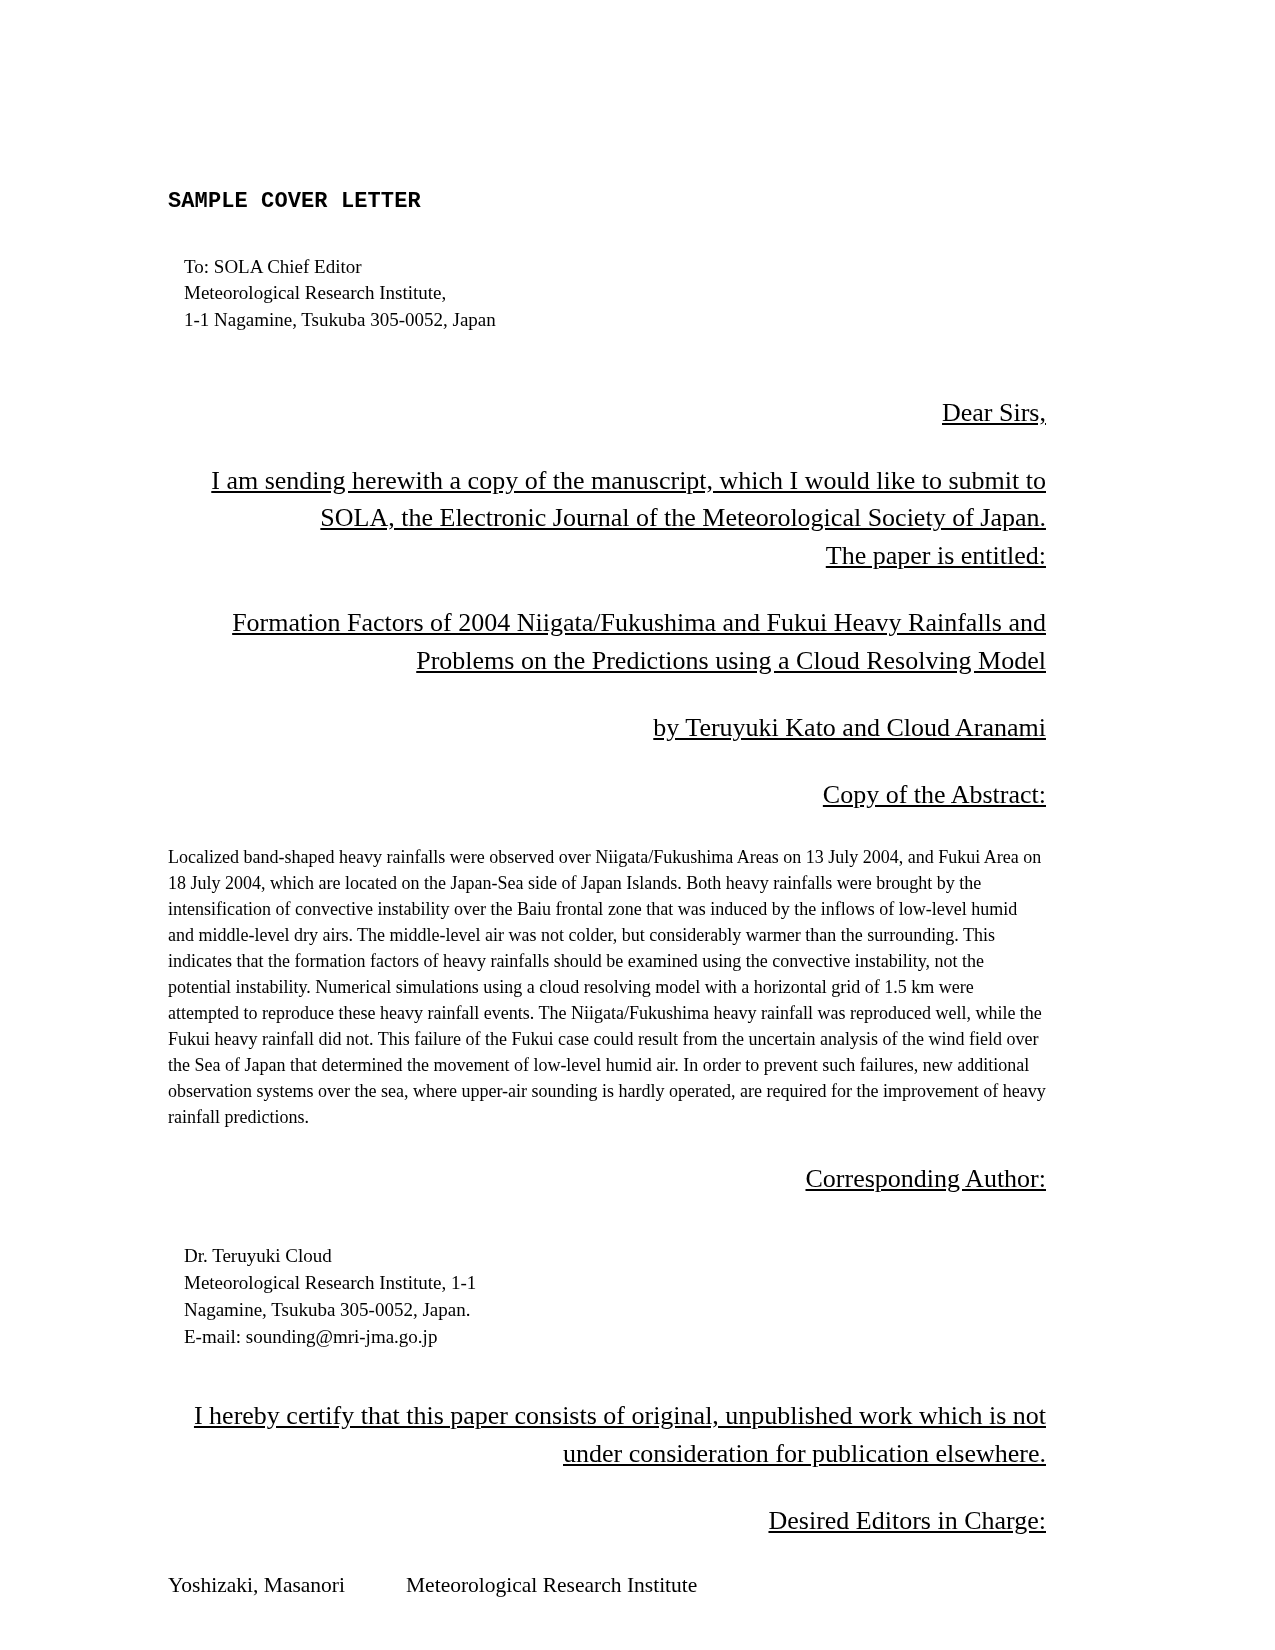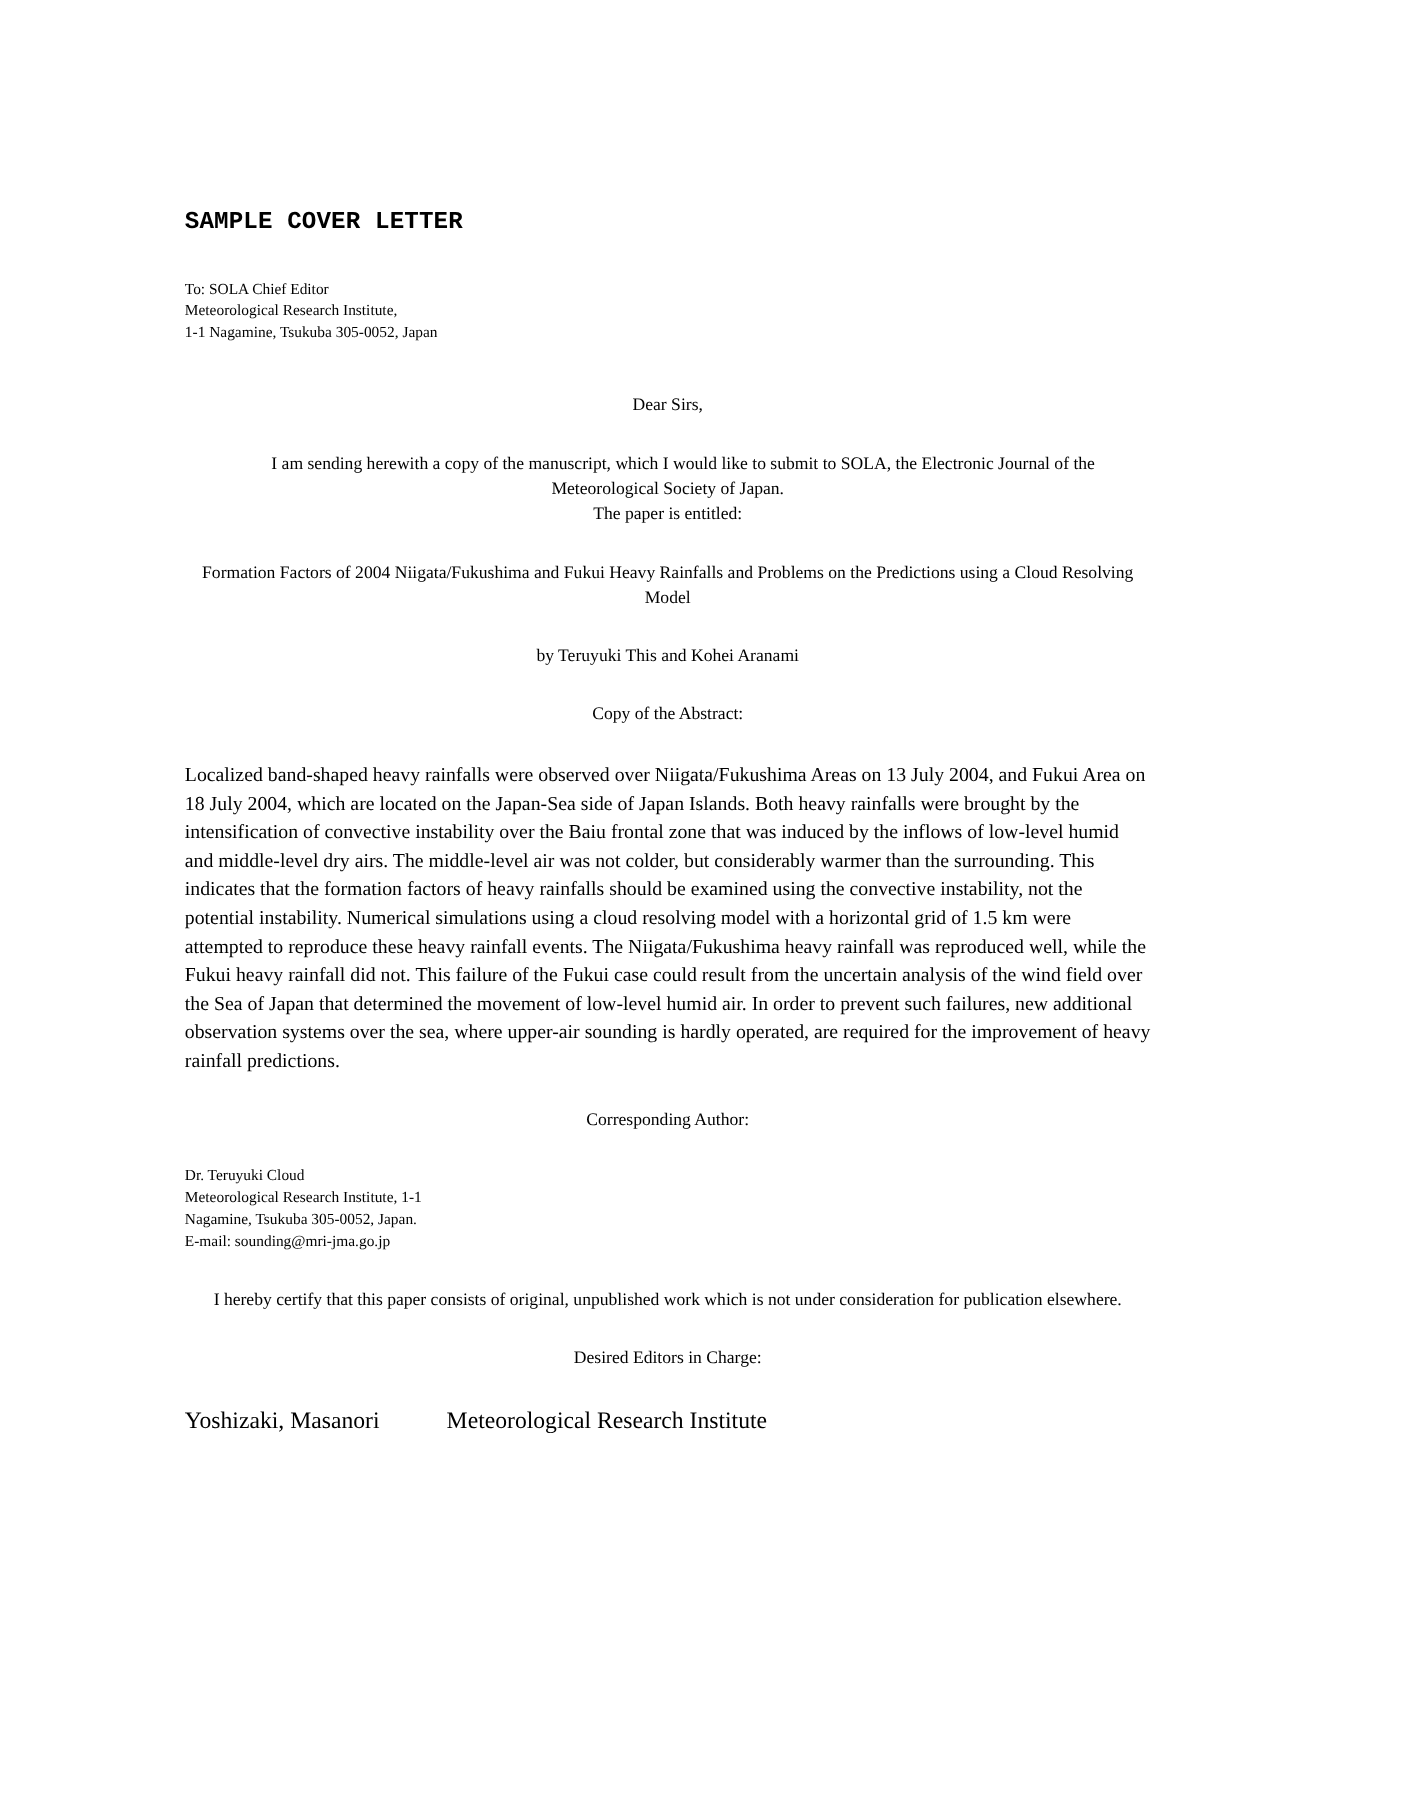--- a/index.html
+++ b/index.html
@@ -25,34 +25,35 @@
   }
   .doc-title {
     font-size: 22px;
     font-weight: bold;
     letter-spacing: 0.1px;
     line-height: 1.25;
     margin: 0 0 38px 0;
     font-family: Liberation Mono, monospace;
   }
   .block {
-    font-size: 14px;
+    font-size: 19px;
     line-height: 1.42;
-    margin: 0;
+    margin: 16px;
   }
   .addr-line {
     display: block;
   }
   .gap-lg { height: 44px; }
   .gap-md { height: 30px; }
   .para {
-    font-size: 16px;
+    font-size: 26px;
     line-height: 1.44;
     margin: 0;
-    text-align: center;
+    text-align: right;
+    text-decoration: underline;
   }
   .para-indent {
     text-indent: 28px;
   }
   .abstract {
     font-size: 18px;
     line-height: 1.445;
     margin: 0;
     text-align: left;
   }
@@ -94,21 +95,21 @@
 
     <p class="para para-indent">I am sending herewith a copy of the manuscript, which I would like to submit to SOLA, the Electronic Journal of the Meteorological Society of Japan.</p>
     <p class="para">The paper is entitled:</p>
 
     <div class="gap-md"></div>
 
     <p class="para">Formation Factors of 2004 Niigata/Fukushima and Fukui Heavy Rainfalls and Problems on the Predictions using a Cloud Resolving Model</p>
 
     <div class="gap-md"></div>
 
-    <p class="para">by Teruyuki This and Kohei Aranami</p>
+    <p class="para">by Teruyuki Kato and Cloud Aranami</p>
 
     <div class="gap-md"></div>
 
     <p class="para">Copy of the Abstract:</p>
 
     <div class="gap-md"></div>
 
     <p class="abstract">Localized band-shaped heavy rainfalls were observed over Niigata/Fukushima Areas on 13 July 2004, and Fukui Area on 18 July 2004, which are located on the Japan-Sea side of Japan Islands. Both heavy rainfalls were brought by the intensification of convective instability over the Baiu frontal zone that was induced by the inflows of low-level humid and middle-level dry airs. The middle-level air was not colder, but considerably warmer than the surrounding. This indicates that the formation factors of heavy rainfalls should be examined using the convective instability, not the potential instability. Numerical simulations using a cloud resolving model with a horizontal grid of 1.5 km were attempted to reproduce these heavy rainfall events. The Niigata/Fukushima heavy rainfall was reproduced well, while the Fukui heavy rainfall did not. This failure of the Fukui case could result from the uncertain analysis of the wind field over the Sea of Japan that determined the movement of low-level humid air. In order to prevent such failures, new additional observation systems over the sea, where upper-air sounding is hardly operated, are required for the improvement of heavy rainfall predictions.</p>
 
     <div class="gap-md"></div>

